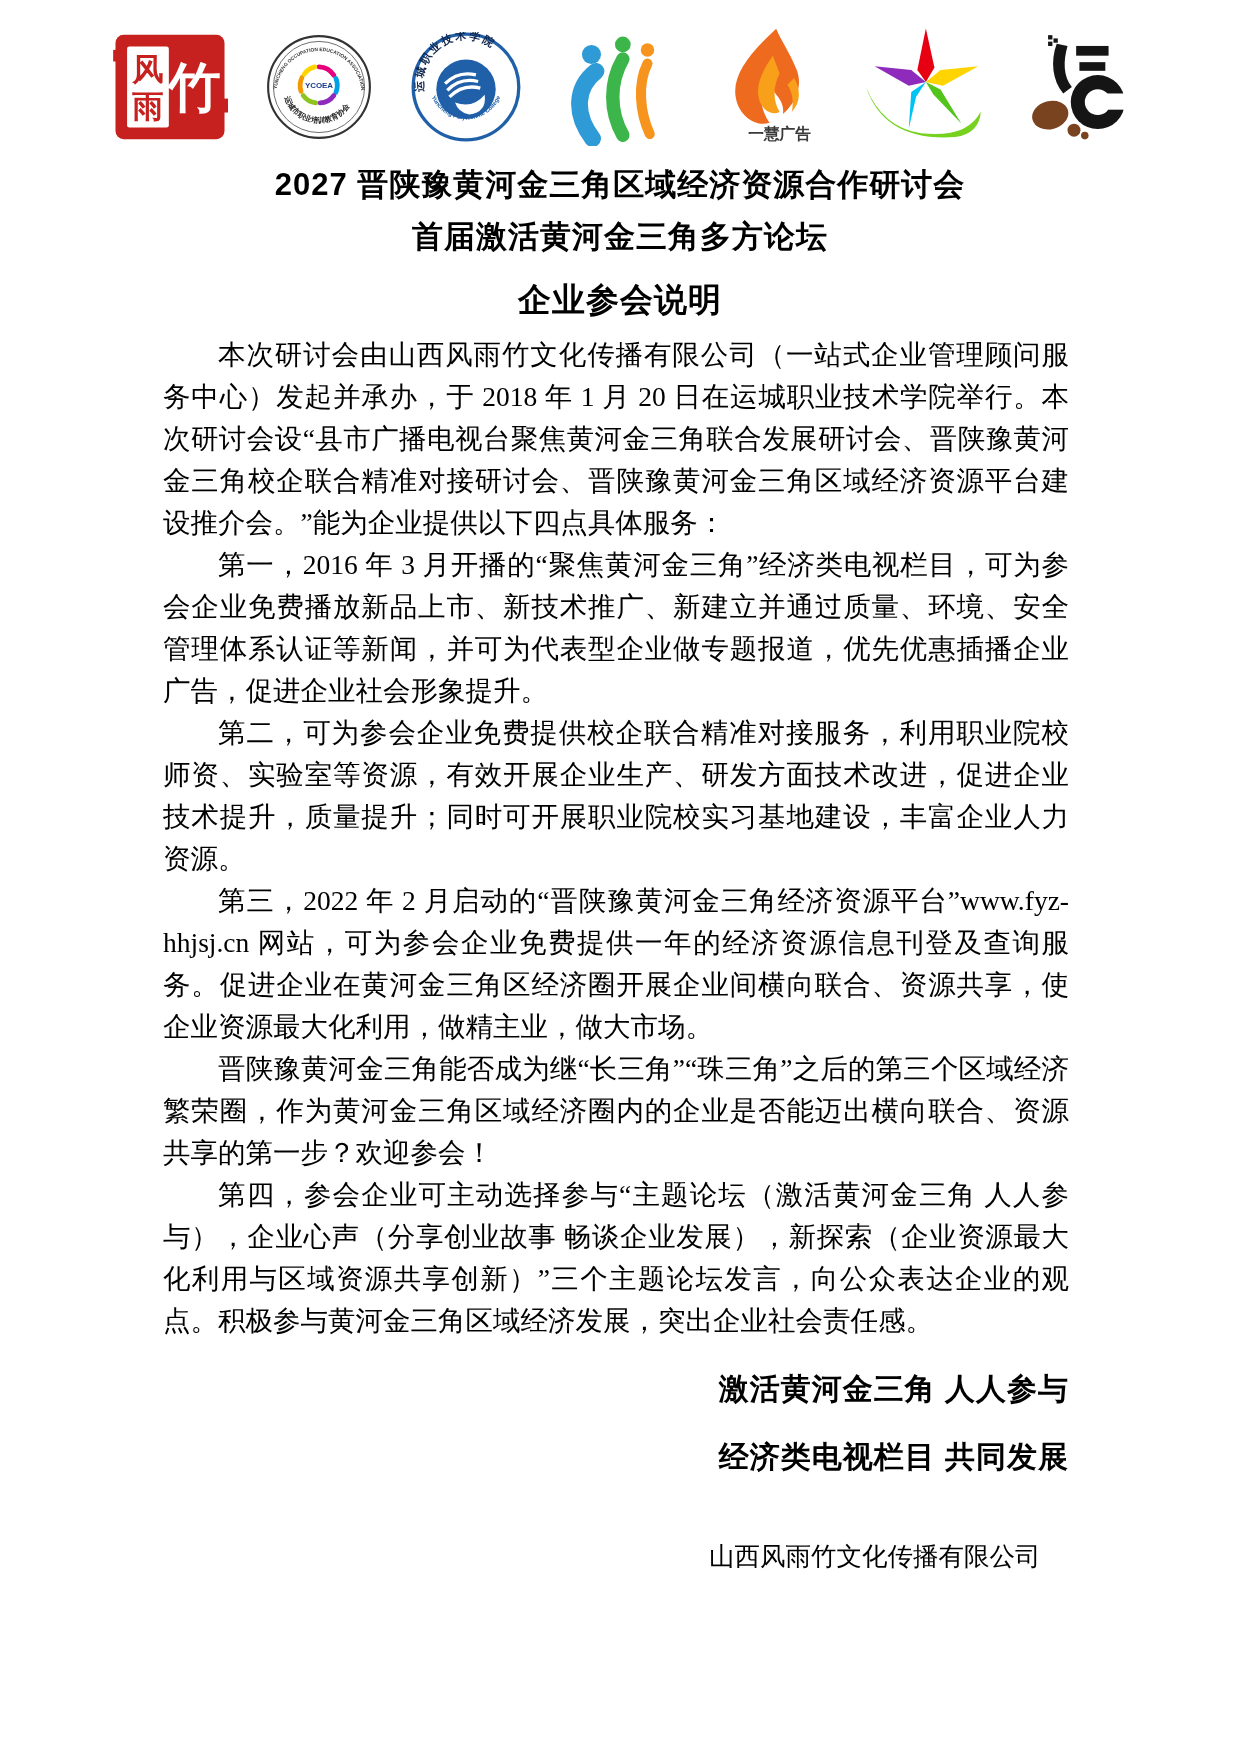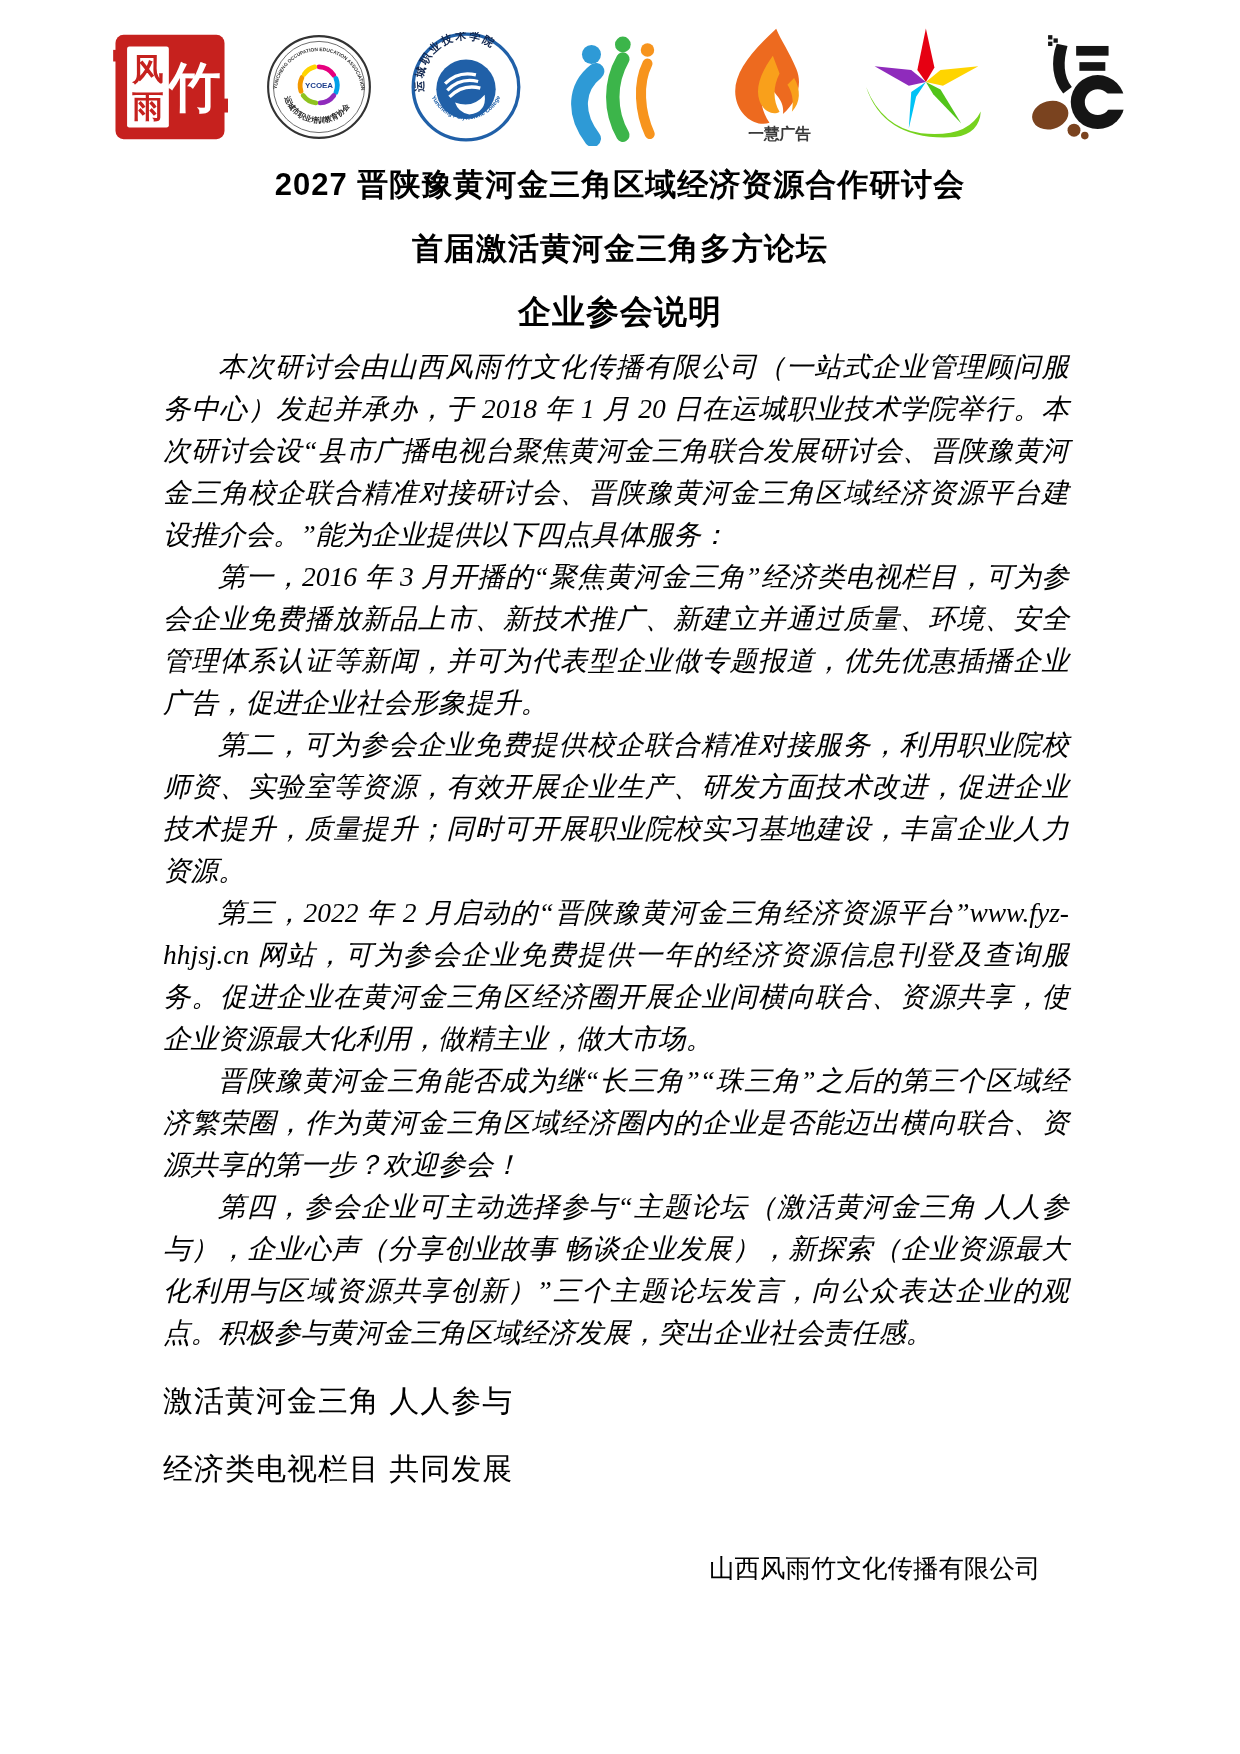--- a/index.html
+++ b/index.html
@@ -11,31 +11,31 @@
   .logo-row{
     display:flex;justify-content:space-between;align-items:center;
     margin:26px 112px 0 112px;height:122px;
   }
   .logo{flex:0 0 auto;display:block;}
   .title{
     font-family:"Liberation Sans","DejaVu Sans",sans-serif;
     font-weight:700;text-align:center;letter-spacing:1px;
   }
   .t1{font-size:31px;line-height:42px;margin:16px 0 0 0;}
-  .t2{font-size:31px;line-height:42px;margin:22px 0 0 0;}
+  .t2{font-size:31px;line-height:42px;margin:10px 0 0 0;}
   .t3{font-size:33px;line-height:44px;margin:20px 0 9px 0;}
   .body-text{
     width:906px;margin:12px 0 0 163px;
     font-size:27.5px;line-height:42px;
-    text-align:justify;text-justify:inter-character;font-style:italic;
+    text-align:justify;text-justify:inter-character;
   }
   .body-text p{margin:0;text-indent:2em;}
   .slogan-block{
-    width:906px;margin-left:163px;text-align:left;
-    font-family:"Liberation Sans","DejaVu Sans",sans-serif;font-weight:400;
+    width:906px;margin-left:163px;text-align:right;
+    font-family:"Liberation Sans","DejaVu Sans",sans-serif;font-weight:700;
   }
   .slogan{font-size:30px;line-height:42px;margin-top:26px;letter-spacing:1px;}
   .signature{
     width:346px;margin:56px 185px 0 auto;text-align:left;
     font-size:25.5px;line-height:46px;
   }
   svg text{font-weight:bold;}
 </style>
 </head>
 <body>

